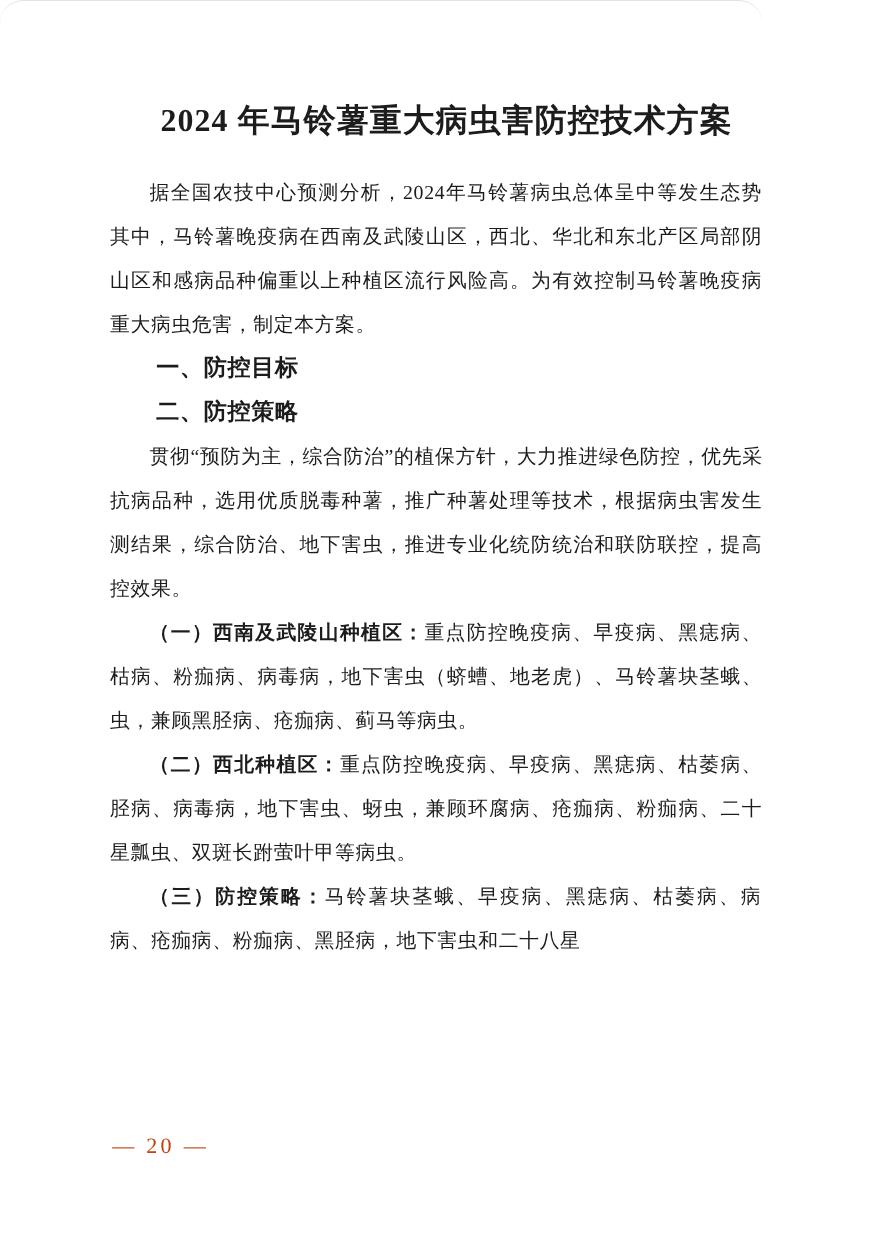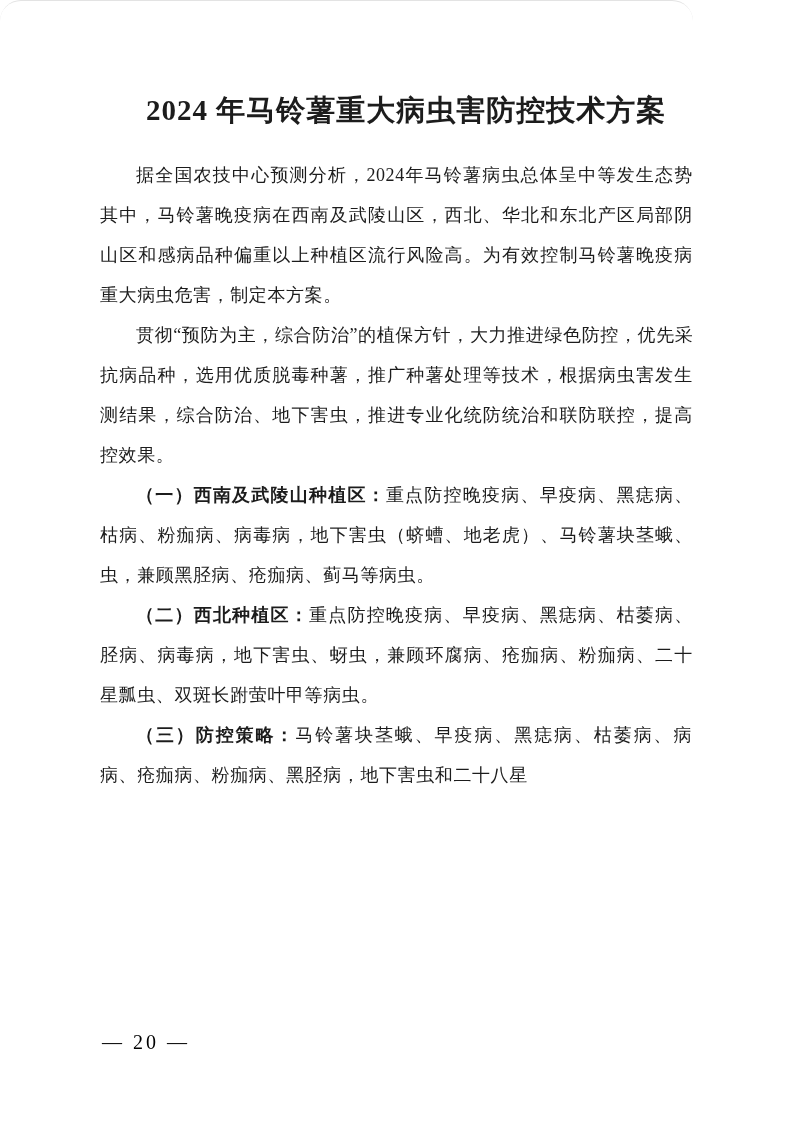--- a/index.html
+++ b/index.html
@@ -50,31 +50,33 @@
   }
   .bold-lead {
     font-weight: bold;
   }
   .footer {
     position: absolute;
     left: 102px;
     top: 1030px;
     font-size: 20px;
     letter-spacing: 3px;
-    color: #000000;
+    color: #c2410c;
   }
 </style>
 </head>
 <body>
 
 <div class="page">
   <div class="content">
     <h1 class="title">2024 年马铃薯重大病虫害防控技术方案</h1>
     <div id="doc-body">
         <div class="paragraph"><span>据全国农技中心预测分析，2024年马铃薯病虫总体呈中等发生态势，其中，马铃薯晚疫病在西南及武陵山区，西北、华北和东北产区局部阴湿山区和感病品种偏重以上种植区流行风险高。为有效控制马铃薯晚疫病等重大病虫危害，制定本方案。</span></div>
+        <div class="heading"><span class="bold-lead">一、防控目标</span></div>
+        <div class="heading"><span class="bold-lead">二、防控策略</span></div>
         <div class="paragraph"><span>贯彻“预防为主，综合防治”的植保方针，大力推进绿色防控，优先采用抗病品种，选用优质脱毒种薯，推广种薯处理等技术，根据病虫害发生监测结果，综合防治、地下害虫，推进专业化统防统治和联防联控，提高防控效果。</span></div>
         <div class="paragraph"><span class="bold-lead">（一）西南及武陵山种植区：</span><span>重点防控晚疫病、早疫病、黑痣病、青枯病、粉痂病、病毒病，地下害虫（蛴螬、地老虎）、马铃薯块茎蛾、蚜虫，兼顾黑胫病、疮痂病、蓟马等病虫。</span></div>
         <div class="paragraph"><span class="bold-lead">（二）西北种植区：</span><span>重点防控晚疫病、早疫病、黑痣病、枯萎病、黑胫病、病毒病，地下害虫、蚜虫，兼顾环腐病、疮痂病、粉痂病、二十八星瓢虫、双斑长跗萤叶甲等病虫。</span></div>
         <div class="paragraph"><span class="bold-lead">（三）防控策略：</span><span>马铃薯块茎蛾、早疫病、黑痣病、枯萎病、病毒病、疮痂病、粉痂病、黑胫病，地下害虫和二十八星</span></div>
       </div>
   </div>
   <div class="footer">— 20 —</div>
 </div>
 
 </body></html>

